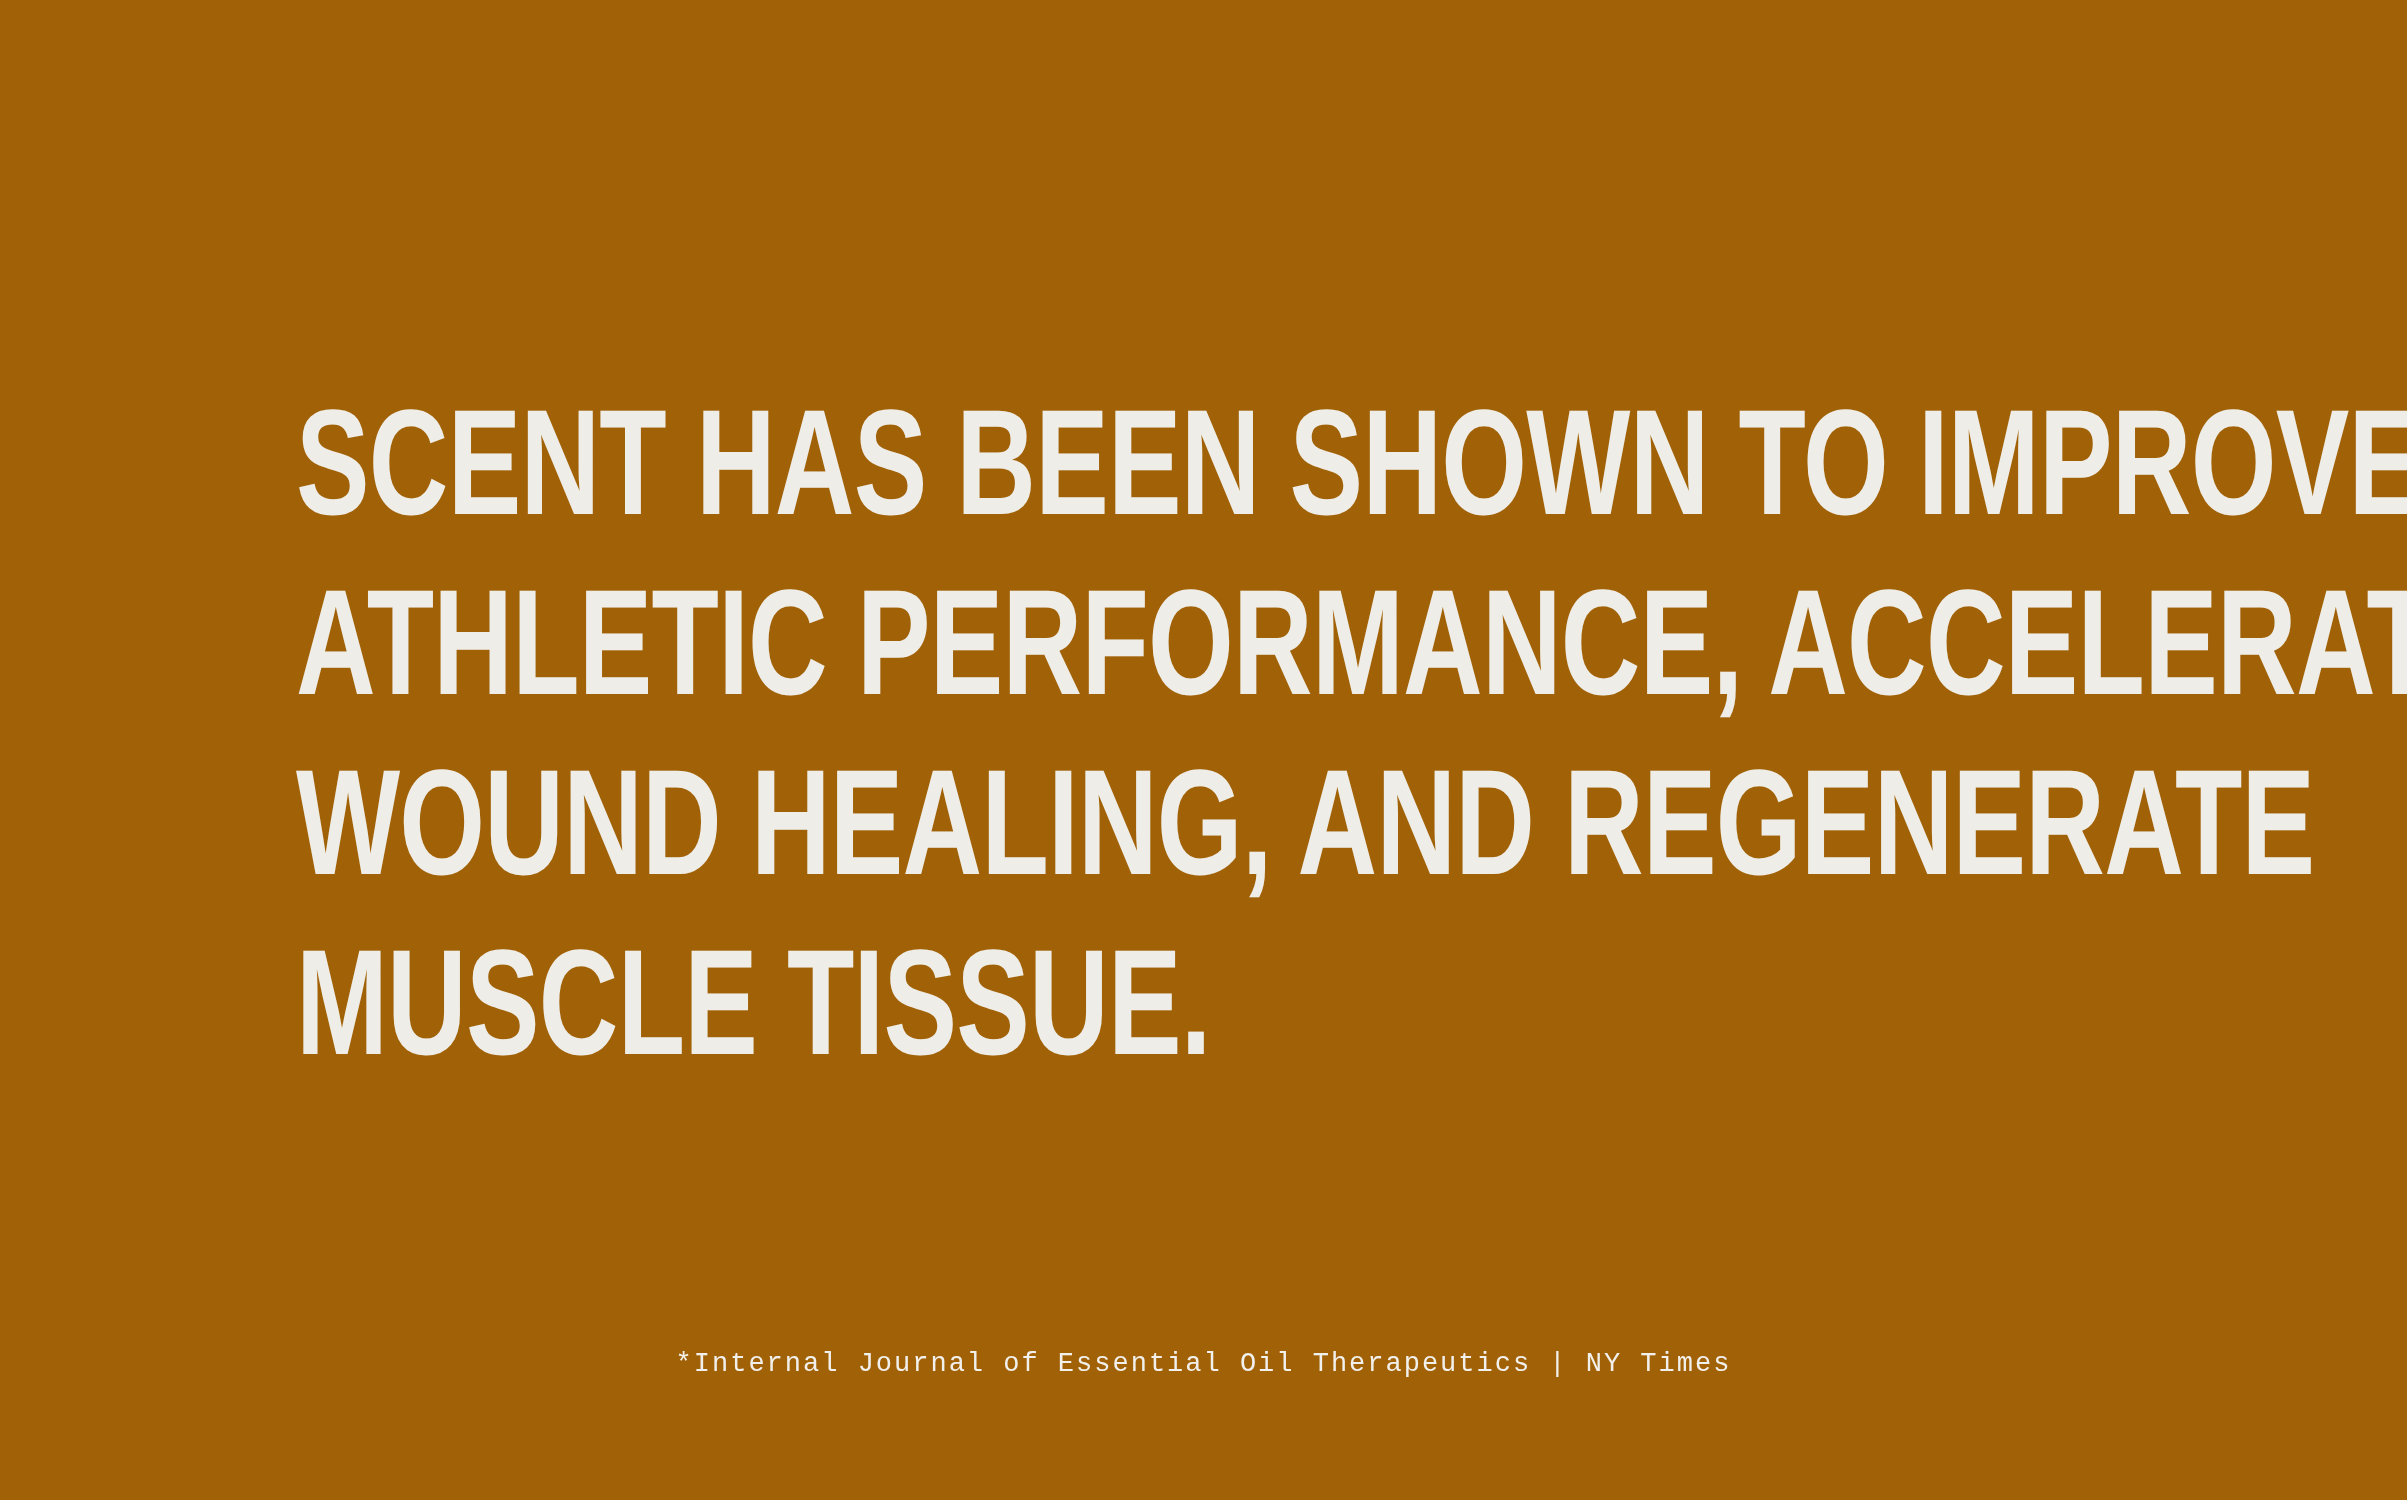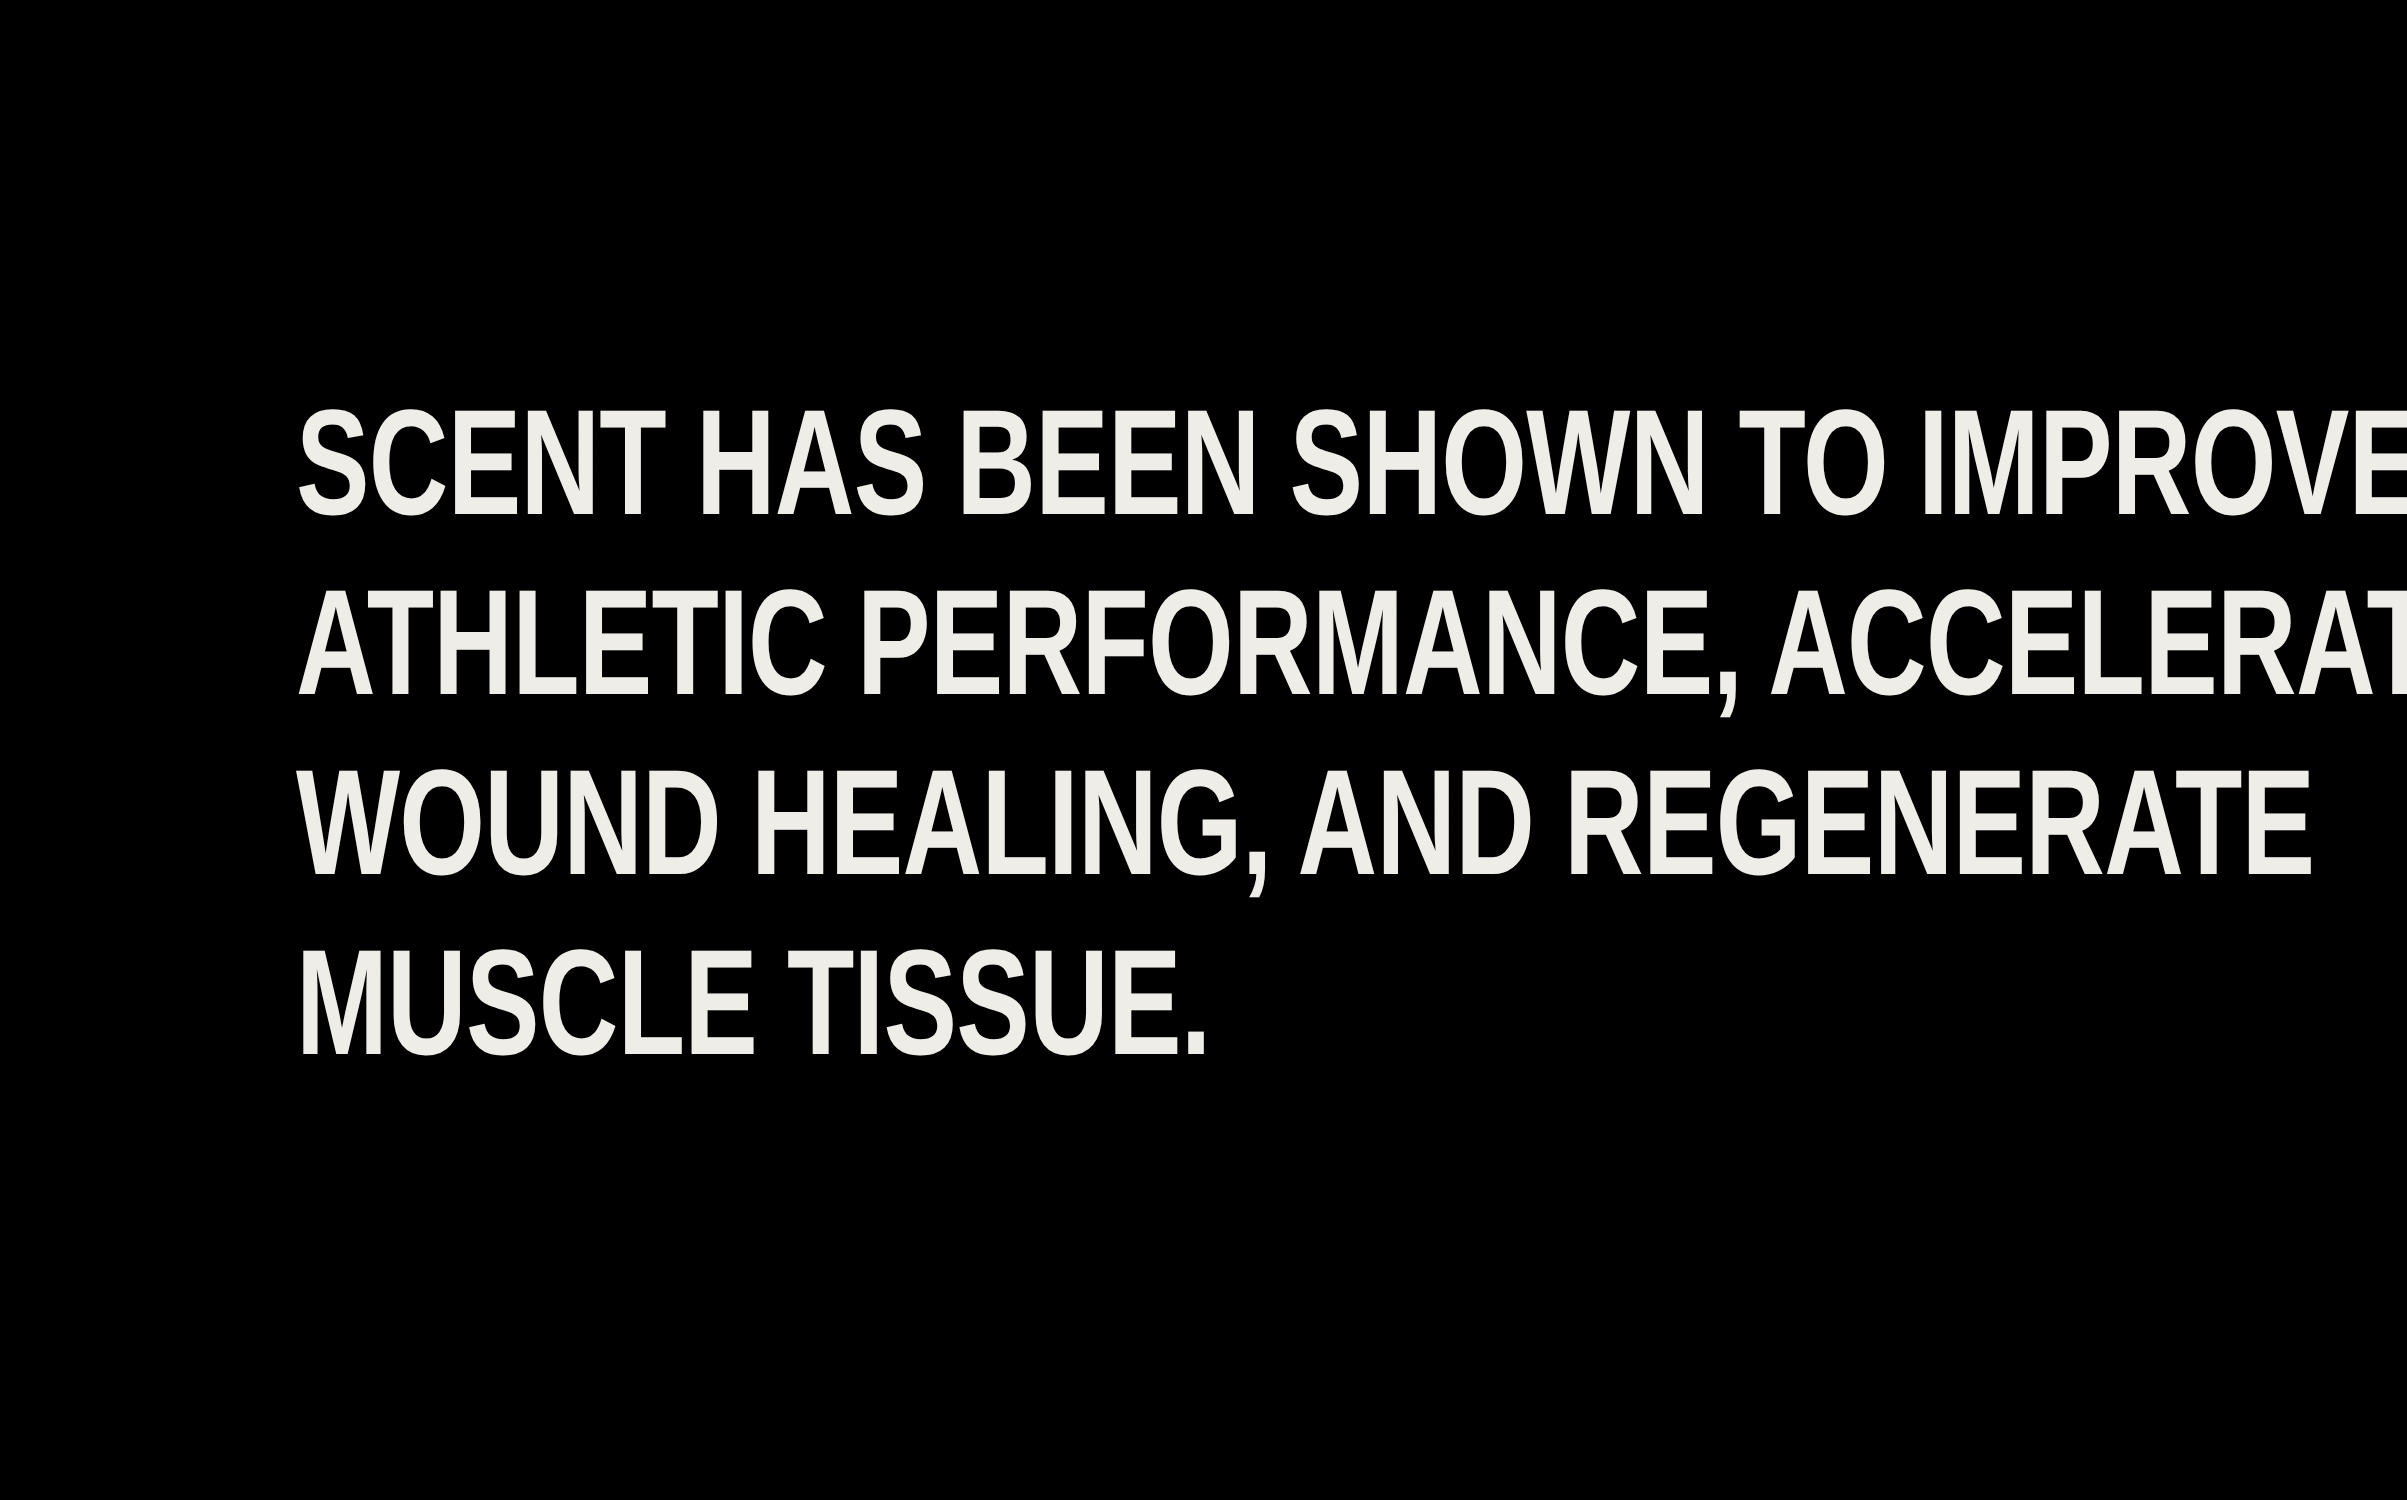--- a/index.html
+++ b/index.html
@@ -6,21 +6,21 @@
   html, body {
     margin: 0;
     padding: 0;
     background: #D2A23D;
   }
 
   .stage {
     position: relative;
     width: 2407px;
     height: 1500px;
-    background: #000000;
+    background: #a16207;
     overflow: hidden;
     font-family: "Liberation Sans", sans-serif;
     -webkit-font-smoothing: antialiased;
   }
 
   
   .headline {
     position: absolute;
     left: 296px;
     top: 372px;
@@ -65,14 +65,15 @@
 
 <div class="stage">
 
   <div class="headline">
     <span class="headline-line">SCENT HAS BEEN SHOWN TO IMPROVE</span>
     <span class="headline-line">ATHLETIC PERFORMANCE, ACCELERATE</span>
     <span class="headline-line">WOUND HEALING, AND REGENERATE</span>
     <span class="headline-line">MUSCLE TISSUE.</span>
   </div>
 
+  <p class="footnote">*Internal Journal of Essential Oil Therapeutics | NY Times</p>
 
 </div>
 
 </body></html>

